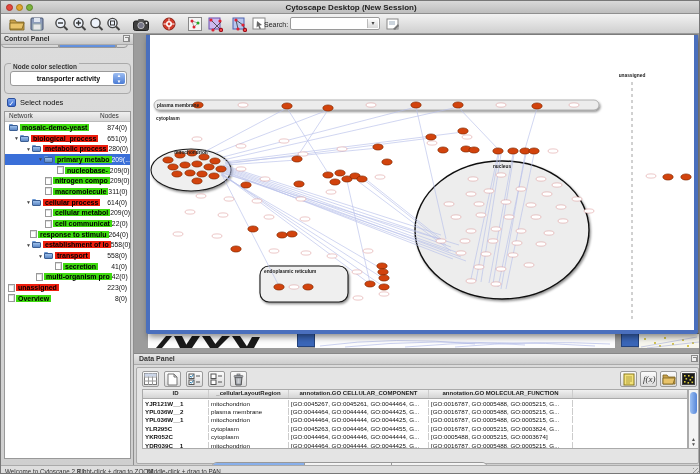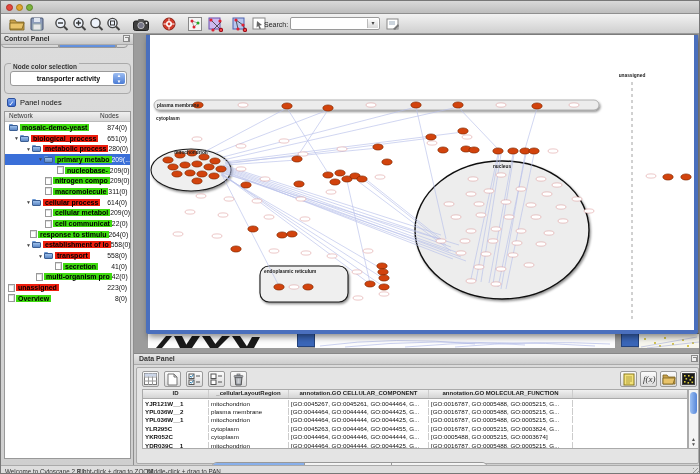--- a/index.html
+++ b/index.html
@@ -151,20 +151,21 @@
 </style>
 </head>
 <body>
 
 <div id="app">
 
   <div class="abs titlebar">
     <div class="abs tl red" style="left:5px"></div>
     <div class="abs tl yel" style="left:15px"></div>
     <div class="abs tl grn" style="left:25px"></div>
+    <div class="abs win-title">Cytoscape Desktop (New Session)</div>
   </div>
 
   <div class="abs toolbar">
     <div id="toolbar-icons">
         <span class="abs tbi" style="left: 8px;">
           <svg width="16" height="14">
             <path d="M1 3 h5 l1.5 2 H15 v8 H1 z" fill="#caa24c" stroke="#7c6220" stroke-width="0.8"></path>
             <path d="M1 6 h14 l-2 6 H1 z" fill="#e8c36a" stroke="#7c6220" stroke-width="0.8"></path>
           </svg>
         </span>
@@ -298,21 +299,21 @@
     </div>
     <div class="abs groupbox">
       <span class="abs gb-label">Node color selection</span>
       <div class="abs combo">
         <span>transporter activity</span>
         <span class="stepper">▲<br>▼</span>
       </div>
     </div>
     <div class="abs chkrow">
       <div class="chk">✓</div>
-      <span class="chk-label">Panel nodes</span>
+      <span class="chk-label">Select nodes</span>
     </div>
     <div class="abs treebox">
       <div class="tree-head">
         <div class="c1">Network</div>
         <div class="c2">Nodes</div>
       </div>
       <div id="tree-rows">
           <div class="trow" style="padding-left: 4px;">
             <span class="fold" style="position:relative"></span>
             <span class="tlabel green">mosaic-demo-yeast</span>

